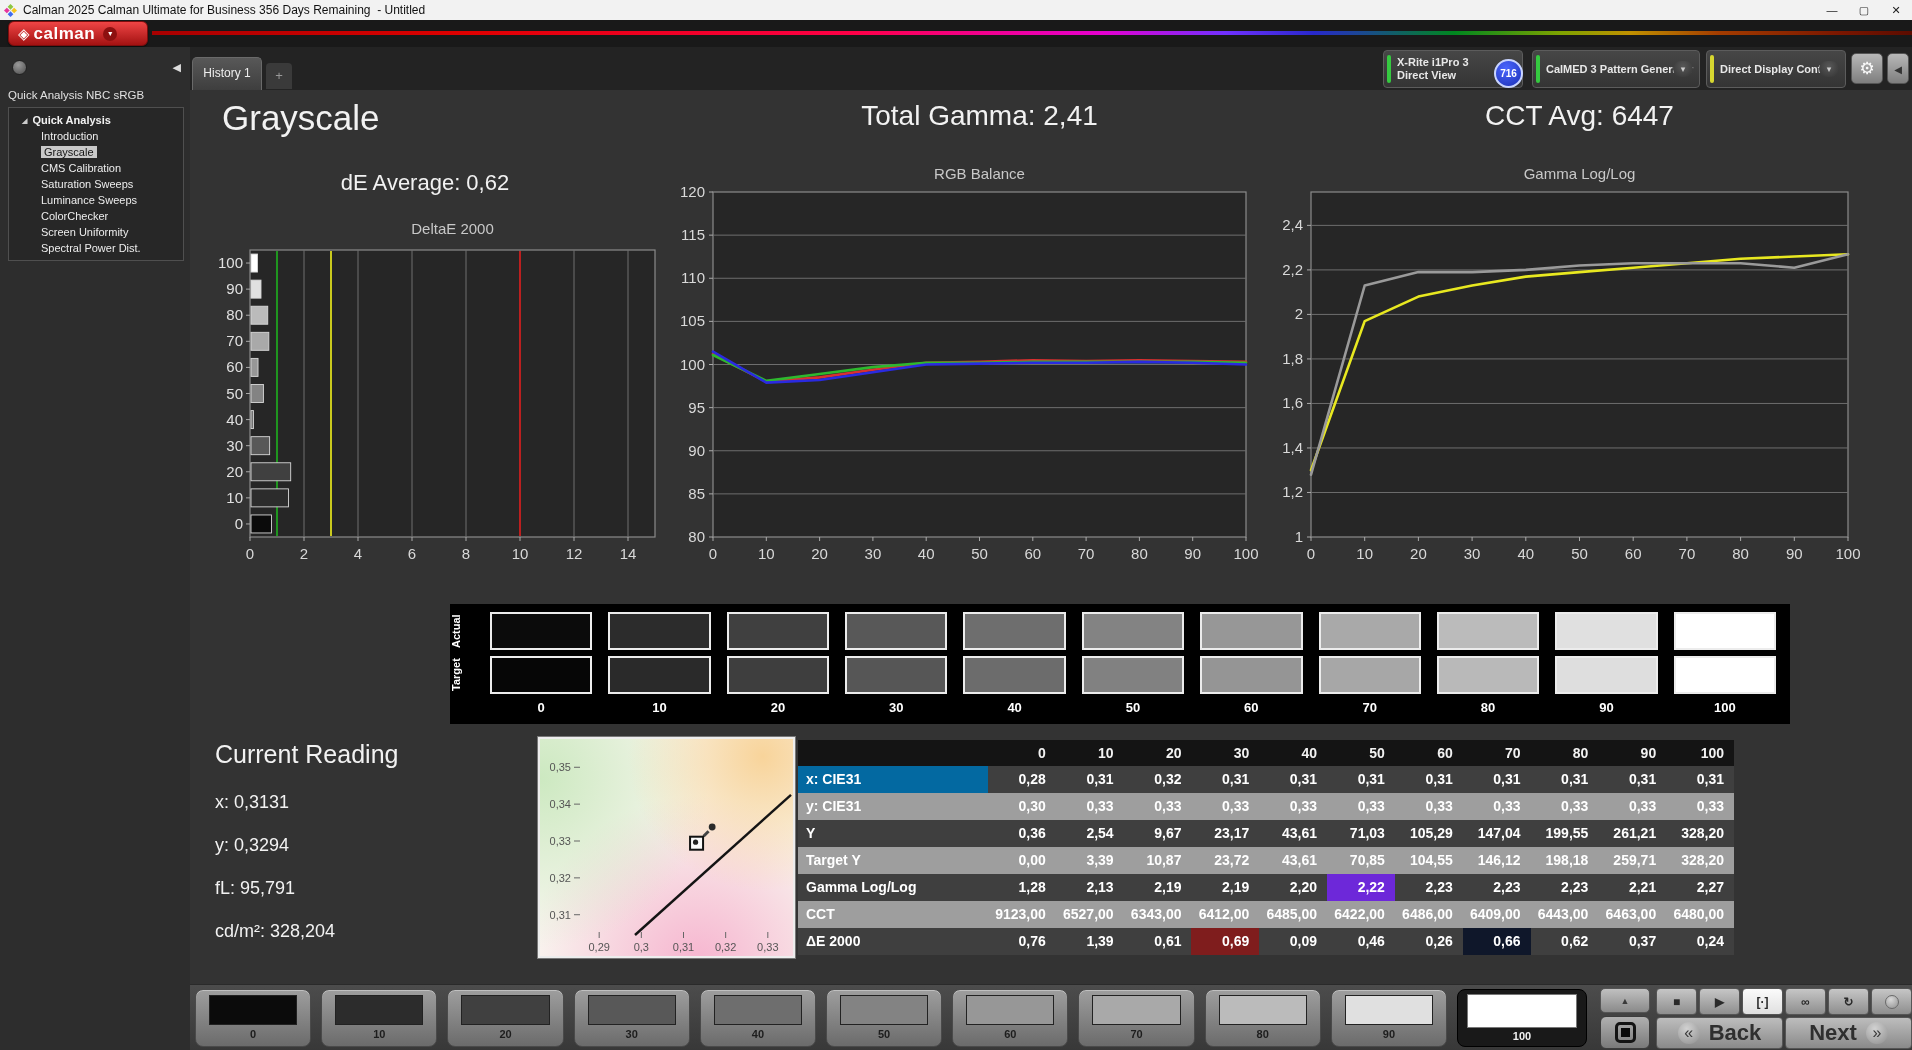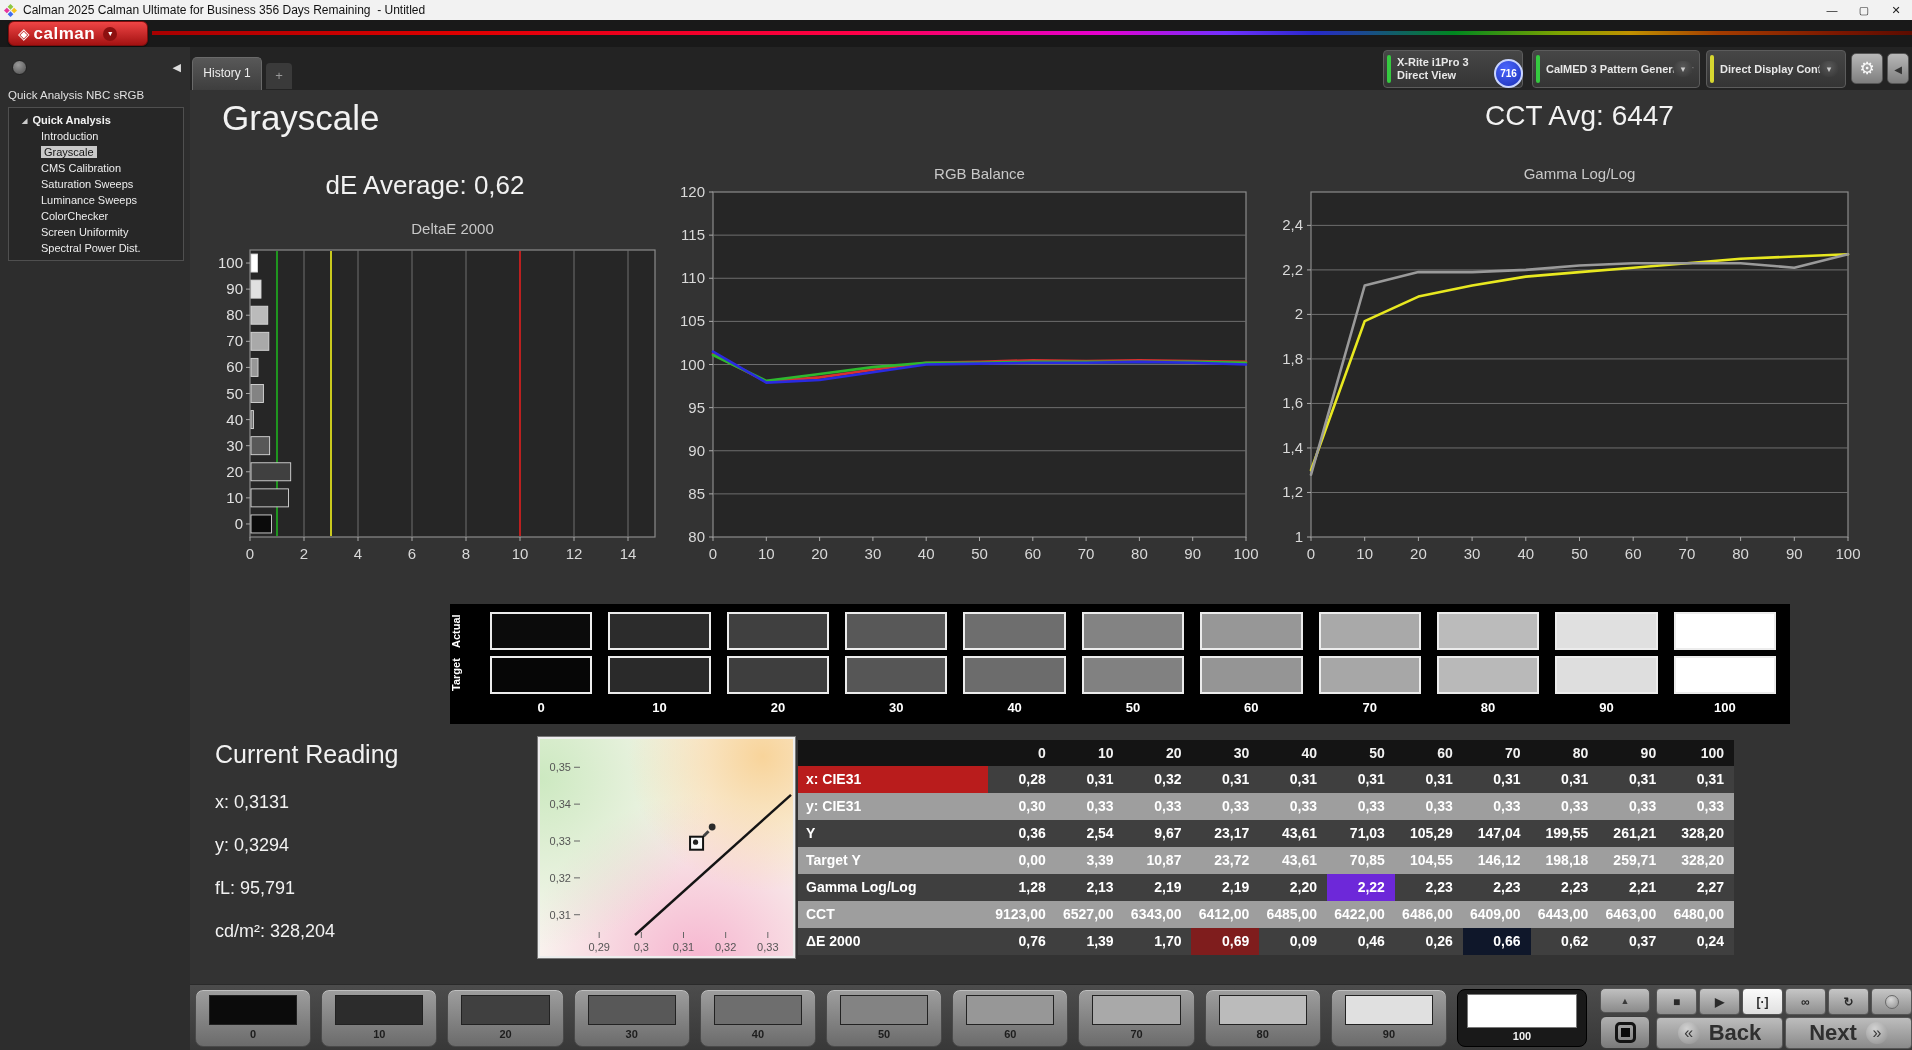--- a/index.html
+++ b/index.html
@@ -55,21 +55,21 @@
   #tree{position:absolute;left:8px;top:60px;width:176px;height:154px;background:#272727;border:1px solid #4f4f4f;padding-top:5px;}
   .tree-root{font-size:11px;font-weight:bold;color:#f2f2f2;padding-left:13px;line-height:15px;}
   .tree-root .exp{font-size:7px;color:#ccc;margin-right:5px;vertical-align:1px;}
   .tree-item{font-size:11px;color:#ededed;padding-left:32px;line-height:16px;white-space:nowrap;}
   .tree-item.sel span{background:#c9c9c9;color:#141414;padding:0 3px;}
 
   
   #main{position:absolute;left:190px;top:90px;right:0;height:894px;background:#333;}
   .hd{position:absolute;color:#f2f2f2;}
   #h-grayscale{left:32px;top:8px;font-size:35px;}
-  #h-deavg{left:70px;top:80px;width:330px;text-align:center;font-size:26px;}
+  #h-deavg{left:70px;top:80px;width:330px;text-align:center;font-size:22px;}
   #h-gamma{left:523px;top:10px;width:533px;text-align:center;font-size:28px;}
   #h-cct{left:1121px;top:10px;width:537px;text-align:center;font-size:28px;}
   .chart-sub{position:absolute;color:#c8c8c8;font-size:15px;text-align:center;}
   #t-deltae{left:60px;top:130px;width:405px;}
   #t-rgb{left:523px;top:75px;width:533px;}
   #t-gll{left:1121px;top:75px;width:537px;}
   .chart-svg{position:absolute;}
   #svg-deltae{left:8px;top:150px;}
   #svg-rgb{left:465px;top:95px;}
   #svg-gamma{left:1060px;top:95px;}
@@ -216,20 +216,21 @@
           <div class="tree-item"><span>ColorChecker</span></div>
           <div class="tree-item"><span>Screen Uniformity</span></div>
           <div class="tree-item"><span>Spectral Power Dist.</span></div>
         </div>
     </div>
   </div>
 
   <div id="main">
     <div id="h-grayscale" class="hd">Grayscale</div>
     <div id="h-deavg" class="hd">dE Average: 0,62</div>
+    <div id="h-gamma" class="hd">Total Gamma: 2,41</div>
     <div id="h-cct" class="hd">CCT Avg: 6447</div>
 
     <div id="t-deltae" class="chart-sub">DeltaE 2000</div>
     <div id="t-rgb" class="chart-sub">RGB Balance</div>
     <div id="t-gll" class="chart-sub">Gamma Log/Log</div>
 
     <svg id="svg-deltae" class="chart-svg" width="475" height="325">
         <rect x="52" y="10" width="405" height="287" fill="#262626" stroke="#8a8a8a" stroke-width="1.2"></rect>
         <line x1="52" y1="297" x2="52" y2="301" stroke="#aaa"></line>
         <text x="52" y="319" text-anchor="middle" font-size="15" fill="#d9d9d9" font-family="&quot;Liberation Sans&quot;,sans-serif">0</text>
@@ -484,21 +485,21 @@
         <div class="th">10</div>
         <div class="th">20</div>
         <div class="th">30</div>
         <div class="th">40</div>
         <div class="th">50</div>
         <div class="th">60</div>
         <div class="th">70</div>
         <div class="th">80</div>
         <div class="th">90</div>
         <div class="th">100</div>
-        <div class="tl" style="background: #b91c1c;">x: CIE31</div>
+        <div class="tl" style="background: #0369a1;">x: CIE31</div>
         <div class="td" style="background: rgb(63, 63, 63);">0,28</div>
         <div class="td" style="background: rgb(63, 63, 63);">0,31</div>
         <div class="td" style="background: rgb(63, 63, 63);">0,32</div>
         <div class="td" style="background: rgb(63, 63, 63);">0,31</div>
         <div class="td" style="background: rgb(63, 63, 63);">0,31</div>
         <div class="td" style="background: rgb(63, 63, 63);">0,31</div>
         <div class="td" style="background: rgb(63, 63, 63);">0,31</div>
         <div class="td" style="background: rgb(63, 63, 63);">0,31</div>
         <div class="td" style="background: rgb(63, 63, 63);">0,31</div>
         <div class="td" style="background: rgb(63, 63, 63);">0,31</div>
@@ -559,21 +560,21 @@
         <div class="td" style="background: rgb(158, 158, 158);">6485,00</div>
         <div class="td" style="background: rgb(158, 158, 158);">6422,00</div>
         <div class="td" style="background: rgb(158, 158, 158);">6486,00</div>
         <div class="td" style="background: rgb(158, 158, 158);">6409,00</div>
         <div class="td" style="background: rgb(158, 158, 158);">6443,00</div>
         <div class="td" style="background: rgb(158, 158, 158);">6463,00</div>
         <div class="td" style="background: rgb(158, 158, 158);">6480,00</div>
         <div class="tl" style="background: rgb(63, 63, 63);">ΔE 2000</div>
         <div class="td" style="background: rgb(63, 63, 63);">0,76</div>
         <div class="td" style="background: rgb(63, 63, 63);">1,39</div>
-        <div class="td" style="background: rgb(63, 63, 63);">1,70</div>
+        <div class="td" style="background: rgb(63, 63, 63);">0,61</div>
         <div class="td" style="background: #7f1d1d;">0,69</div>
         <div class="td" style="background: rgb(63, 63, 63);">0,09</div>
         <div class="td" style="background: rgb(63, 63, 63);">0,46</div>
         <div class="td" style="background: rgb(63, 63, 63);">0,26</div>
         <div class="td" style="background: #0f172a;">0,66</div>
         <div class="td" style="background: rgb(63, 63, 63);">0,62</div>
         <div class="td" style="background: rgb(63, 63, 63);">0,37</div>
         <div class="td" style="background: rgb(63, 63, 63);">0,24</div>
       </div>
   </div>

